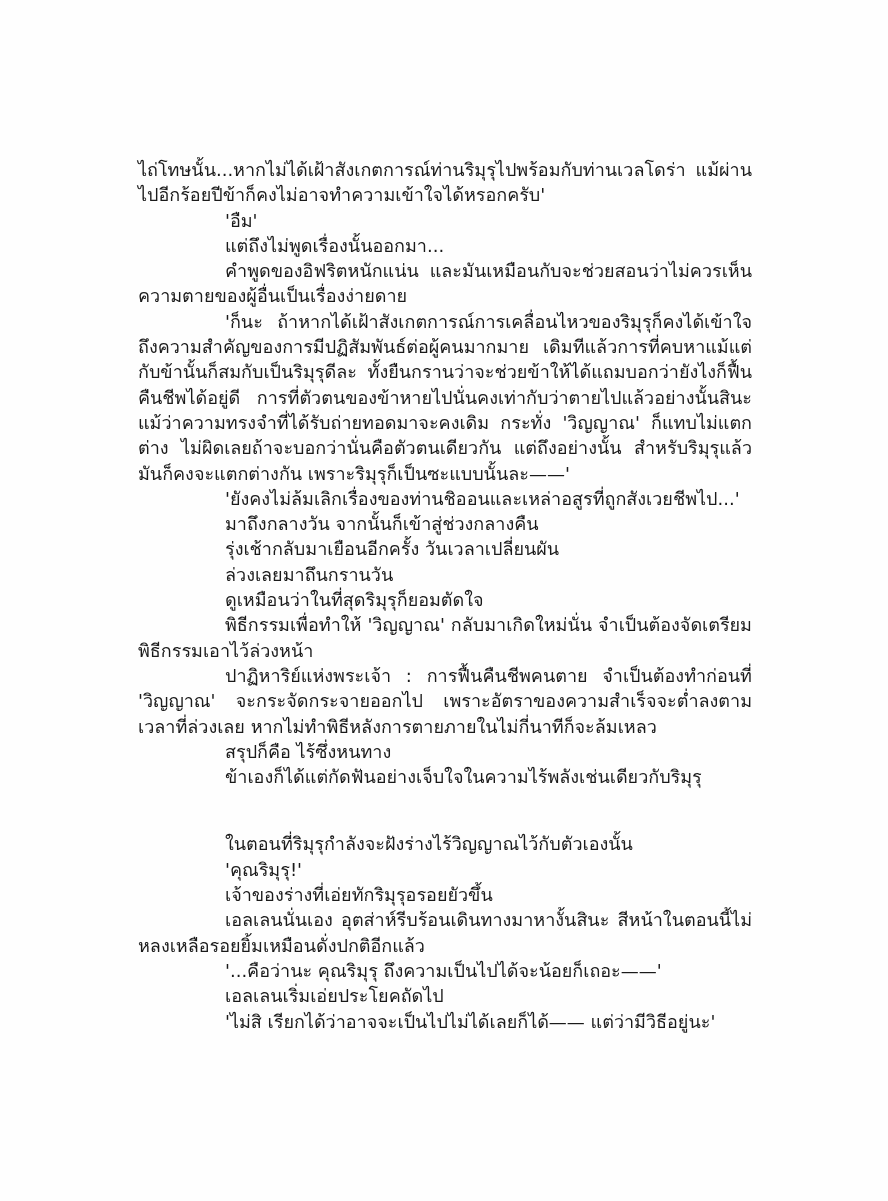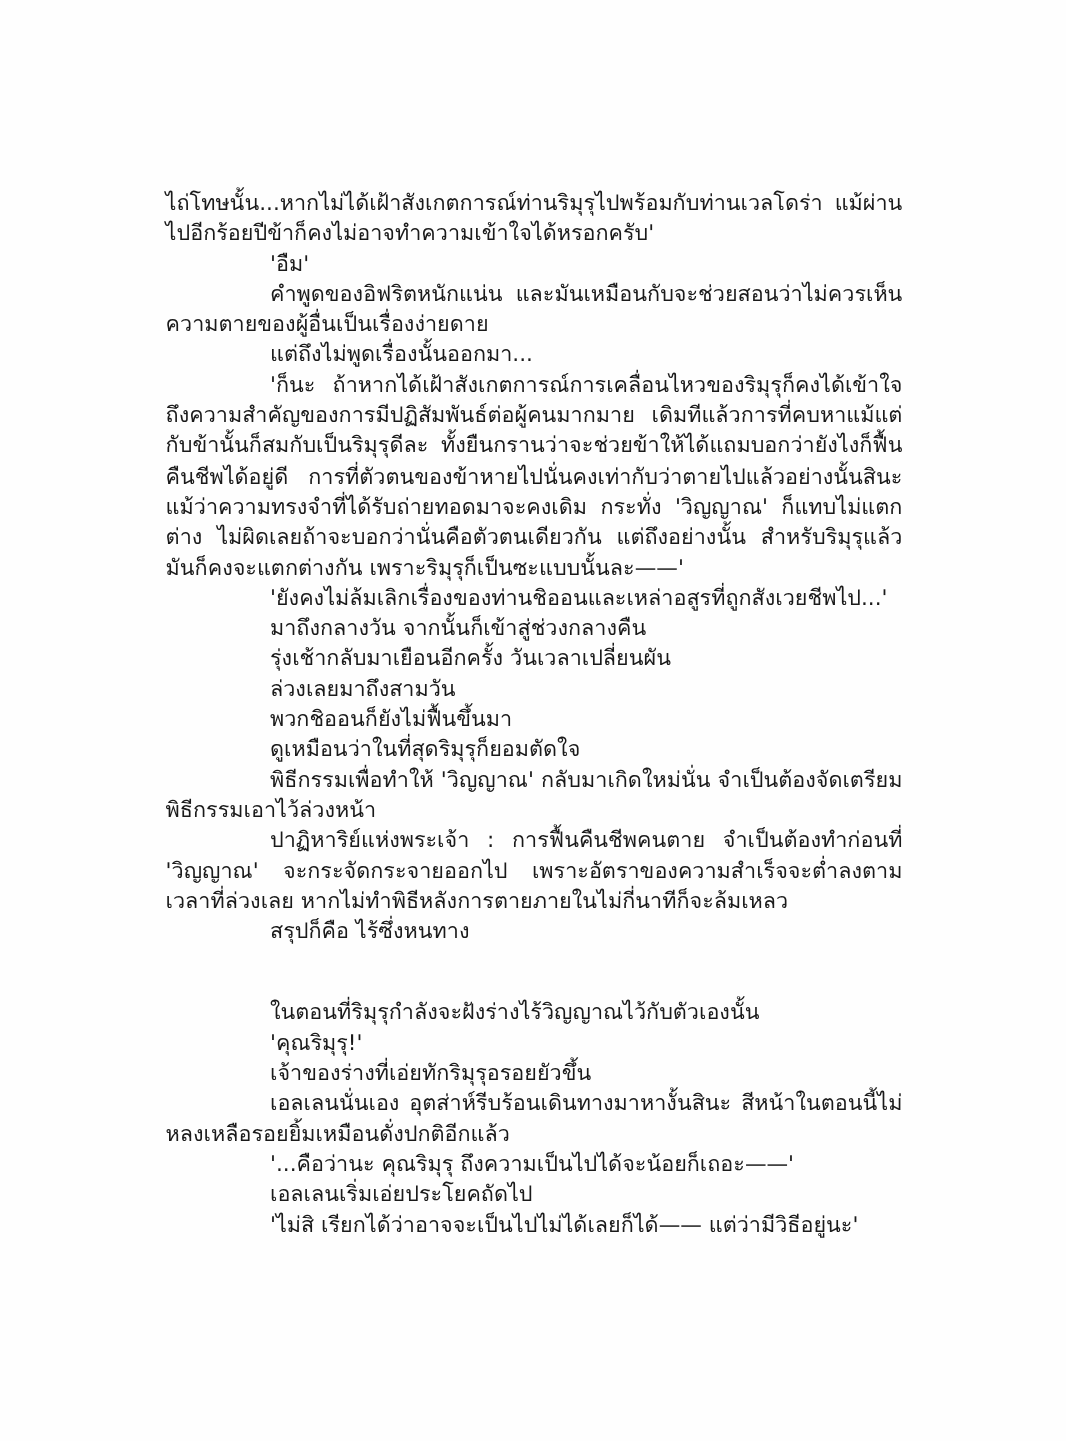--- a/index.html
+++ b/index.html
@@ -41,32 +41,32 @@
     margin-top: 42px;
   }
 </style>
 </head>
 <body>
 
 <div class="page">
   <div class="text-block" id="text-block">
       <p class="para">ไถ่โทษนั้น...หากไม่ได้เฝ้าสังเกตการณ์ท่านริมุรุไปพร้อมกับท่านเวลโดร่า แม้ผ่านไปอีกร้อยปีข้าก็คงไม่อาจทำความเข้าใจได้หรอกครับ'</p>
       <p class="para indent">'อืม'</p>
+      <p class="para indent">แต่ถึงไม่พูดเรื่องนั้นออกมา...</p>
       <p class="para indent">คำพูดของอิฟริตหนักแน่น และมันเหมือนกับจะช่วยสอนว่าไม่ควรเห็นความตายของผู้อื่นเป็นเรื่องง่ายดาย</p>
-      <p class="para indent">แต่ถึงไม่พูดเรื่องนั้นออกมา...</p>
       <p class="para indent">'ก็นะ ถ้าหากได้เฝ้าสังเกตการณ์การเคลื่อนไหวของริมุรุก็คงได้เข้าใจถึงความสำคัญของการมีปฏิสัมพันธ์ต่อผู้คนมากมาย เดิมทีแล้วการที่คบหาแม้แต่กับข้านั้นก็สมกับเป็นริมุรุดีละ ทั้งยืนกรานว่าจะช่วยข้าให้ได้แถมบอกว่ายังไงก็ฟื้นคืนชีพได้อยู่ดี การที่ตัวตนของข้าหายไปนั่นคงเท่ากับว่าตายไปแล้วอย่างนั้นสินะ แม้ว่าความทรงจำที่ได้รับถ่ายทอดมาจะคงเดิม กระทั่ง 'วิญญาณ' ก็แทบไม่แตกต่าง ไม่ผิดเลยถ้าจะบอกว่านั่นคือตัวตนเดียวกัน แต่ถึงอย่างนั้น สำหรับริมุรุแล้วมันก็คงจะแตกต่างกัน เพราะริมุรุก็เป็นซะแบบนั้นละ——'</p>
       <p class="para indent">'ยังคงไม่ล้มเลิกเรื่องของท่านชิออนและเหล่าอสูรที่ถูกสังเวยชีพไป...'</p>
       <p class="para indent">มาถึงกลางวัน จากนั้นก็เข้าสู่ช่วงกลางคืน</p>
       <p class="para indent">รุ่งเช้ากลับมาเยือนอีกครั้ง วันเวลาเปลี่ยนผัน</p>
-      <p class="para indent">ล่วงเลยมาถึงสามวัน</p>
-      <p class="para indent">พวกชิออนก็ยังไม่ฟื้นขึ้นมา</p>
+      <p class="para indent">ล่วงเลยมาถึนกรานวัน</p>
       <p class="para indent">ดูเหมือนว่าในที่สุดริมุรุก็ยอมตัดใจ</p>
       <p class="para indent">พิธีกรรมเพื่อทำให้ 'วิญญาณ' กลับมาเกิดใหม่นั่น จำเป็นต้องจัดเตรียมพิธีกรรมเอาไว้ล่วงหน้า</p>
       <p class="para indent">ปาฏิหาริย์แห่งพระเจ้า : การฟื้นคืนชีพคนตาย จำเป็นต้องทำก่อนที่ 'วิญญาณ' จะกระจัดกระจายออกไป เพราะอัตราของความสำเร็จจะต่ำลงตามเวลาที่ล่วงเลย หากไม่ทำพิธีหลังการตายภายในไม่กี่นาทีก็จะล้มเหลว</p>
       <p class="para indent">สรุปก็คือ ไร้ซึ่งหนทาง</p>
+      <p class="para indent">ข้าเองก็ได้แต่กัดฟันอย่างเจ็บใจในความไร้พลังเช่นเดียวกับริมุรุ</p>
       <p class="para indent gap">ในตอนที่ริมุรุกำลังจะฝังร่างไร้วิญญาณไว้กับตัวเองนั้น</p>
       <p class="para indent">'คุณริมุรุ!'</p>
       <p class="para indent">เจ้าของร่างที่เอ่ยทักริมุรุอรอยยัวขึ้น</p>
       <p class="para indent">เอลเลนนั่นเอง อุตส่าห์รีบร้อนเดินทางมาหางั้นสินะ สีหน้าในตอนนี้ไม่หลงเหลือรอยยิ้มเหมือนดั่งปกติอีกแล้ว</p>
       <p class="para indent">'...คือว่านะ คุณริมุรุ ถึงความเป็นไปได้จะน้อยก็เถอะ——'</p>
       <p class="para indent">เอลเลนเริ่มเอ่ยประโยคถัดไป</p>
       <p class="para indent">'ไม่สิ เรียกได้ว่าอาจจะเป็นไปไม่ได้เลยก็ได้—— แต่ว่ามีวิธีอยู่นะ'</p>
     </div>
 </div>
 

